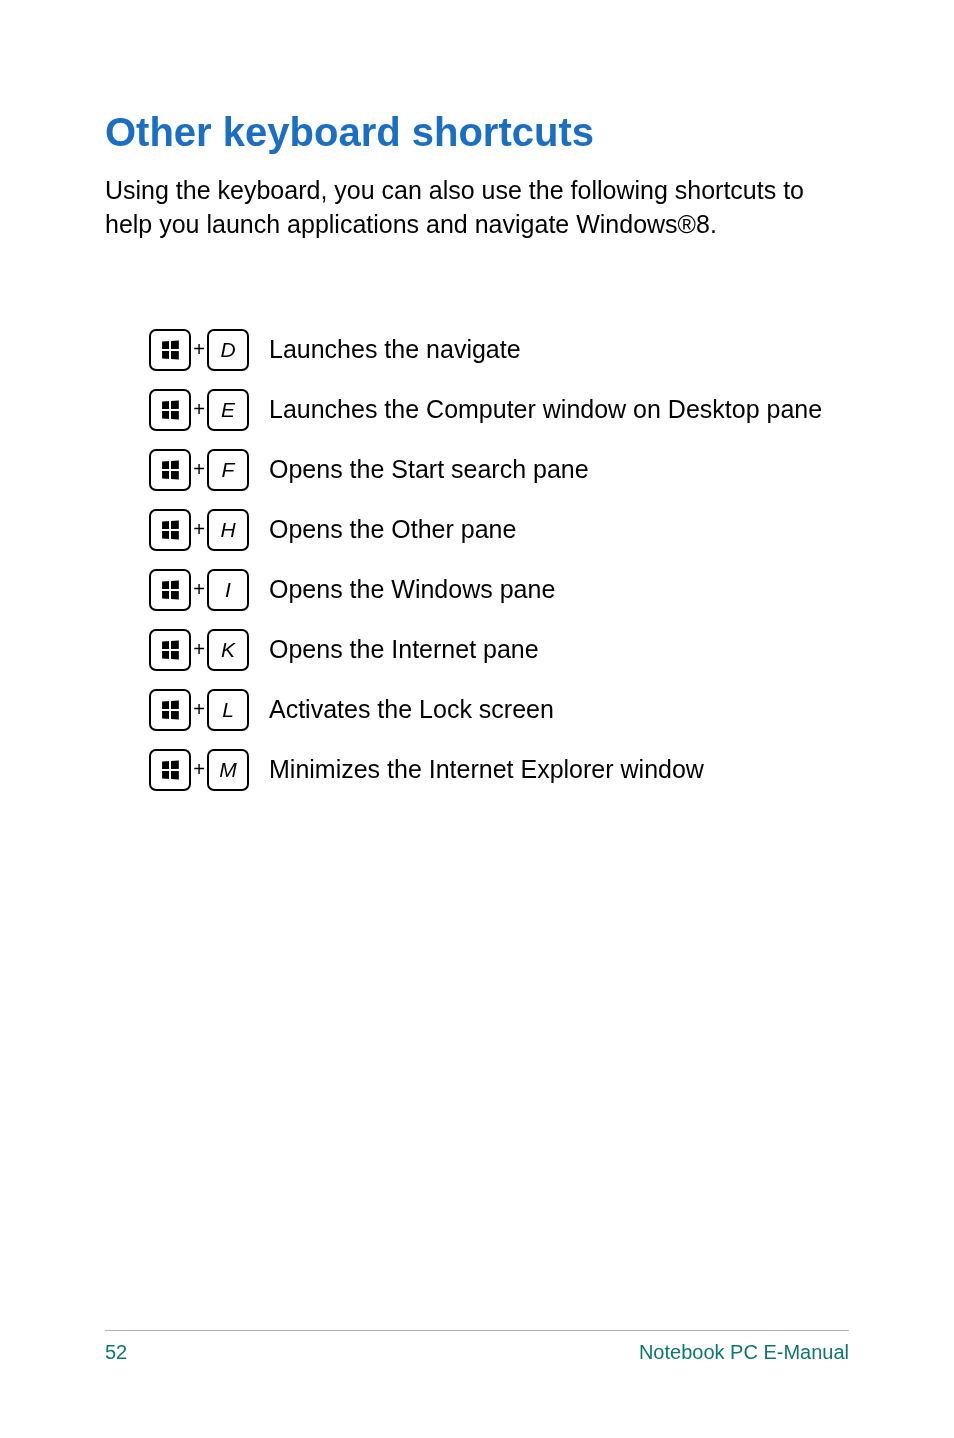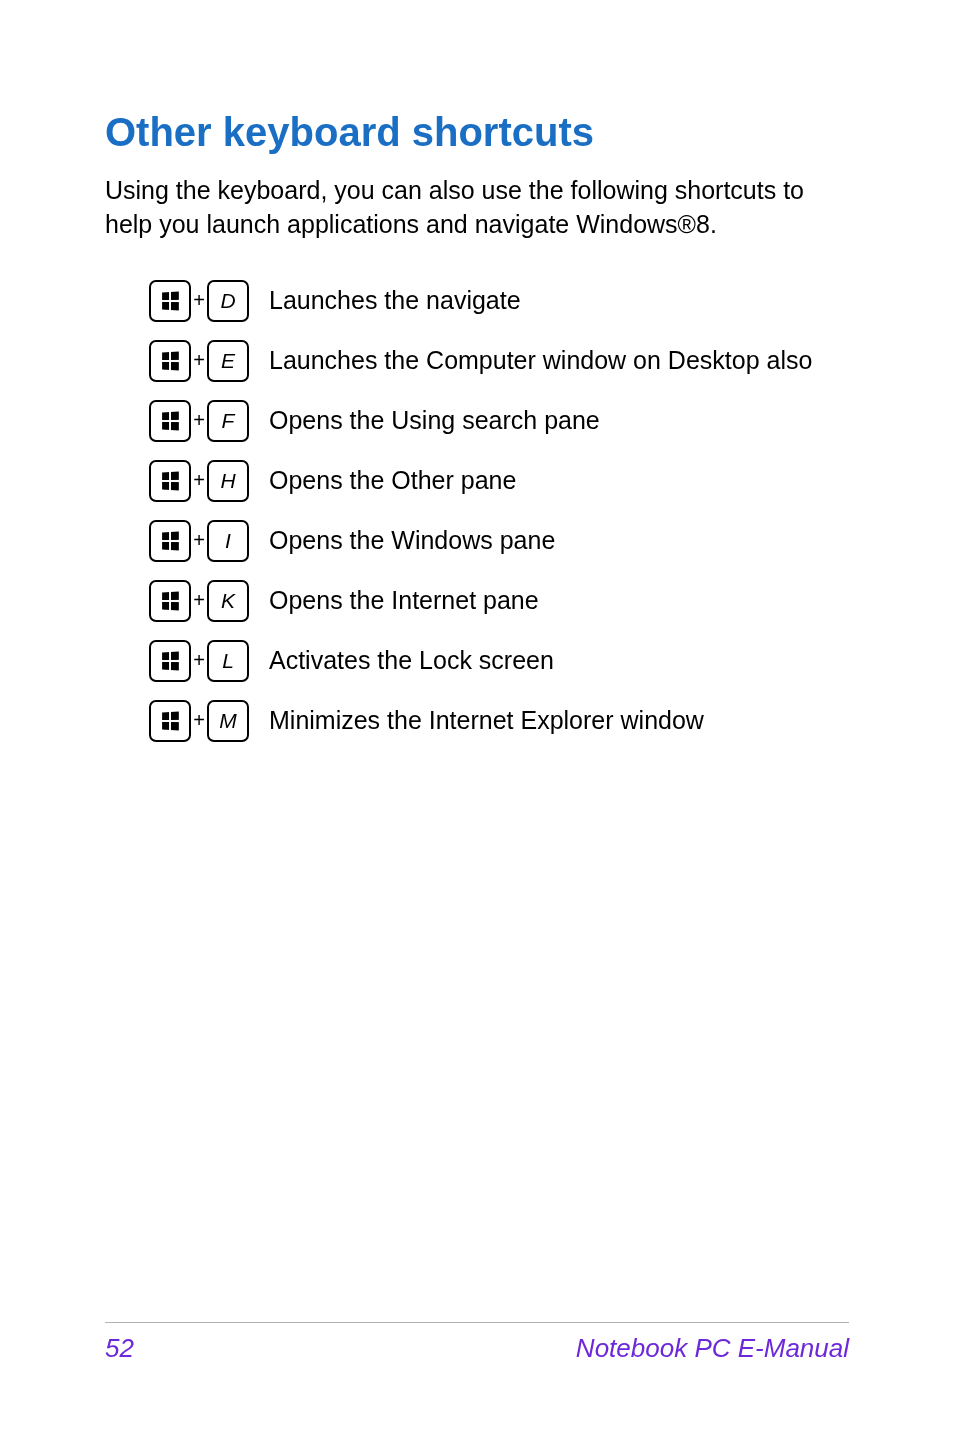--- a/index.html
+++ b/index.html
@@ -14,21 +14,21 @@
   h1.title {
     color: #1a6fc4;
     font-weight: 700;
     font-size: 40px;
     line-height: 1.2;
     margin-bottom: 18px;
   }
   .intro {
     font-size: 25px;
     line-height: 1.35;
-    margin-bottom: 24px;
+    margin-bottom: 73px;
   }
   .table {
     display: table;
     width: 100%;
     border-collapse: separate;
     border-spacing: 0 10px;
   }
   .row {
     display: table-row;
   }
@@ -84,25 +84,24 @@
   .winlogo .q2 { left:10px; top:0; width:8px; height:8px; }
   .winlogo .q3 { left:0; top:10px; width:8px; height:8px; }
   .winlogo .q4 { left:10px; top:10px; width:8px; height:8px; }
   .footer {
     position: absolute;
     left: 105px;
     right: 105px;
     bottom: 74px;
     border-top: 1px solid #b3b3b3;
     padding-top: 10px;
-    font-size: 26px;
+    font-size: 20px;
     display: flex;
     justify-content: space-between;
-    color: #6d28d9;
-    font-style: italic;
+    color: #0f766e;
   }
   .bold { font-weight: 400; }
 </style>
 </head>
 <body>
 
 <div class="page">
   <h1 class="title">Other keyboard shortcuts</h1>
   <p class="intro">Using the keyboard, you can also use the following shortcuts to help you launch applications and navigate Windows®8.</p>
 
@@ -120,32 +119,32 @@
       </div>
       <div class="row">
         <div class="keys-cell"><span class="key">
             <span class="winlogo">
               <span class="q1"></span>
               <span class="q2"></span>
               <span class="q3"></span>
               <span class="q4"></span>
             </span>
           </span><span class="plus">+</span><span class="key">E</span></div>
-        <div class="desc-cell"><span>Launches the </span><span class="bold">Computer</span><span> window on Desktop also</span></div>
+        <div class="desc-cell"><span>Launches the </span><span class="bold">Computer</span><span> window on Desktop pane</span></div>
       </div>
       <div class="row">
         <div class="keys-cell"><span class="key">
             <span class="winlogo">
               <span class="q1"></span>
               <span class="q2"></span>
               <span class="q3"></span>
               <span class="q4"></span>
             </span>
           </span><span class="plus">+</span><span class="key">F</span></div>
-        <div class="desc-cell"><span>Opens the </span><span class="bold">Using</span><span> search pane</span></div>
+        <div class="desc-cell"><span>Opens the </span><span class="bold">Start</span><span> search pane</span></div>
       </div>
       <div class="row">
         <div class="keys-cell"><span class="key">
             <span class="winlogo">
               <span class="q1"></span>
               <span class="q2"></span>
               <span class="q3"></span>
               <span class="q4"></span>
             </span>
           </span><span class="plus">+</span><span class="key">H</span></div>

